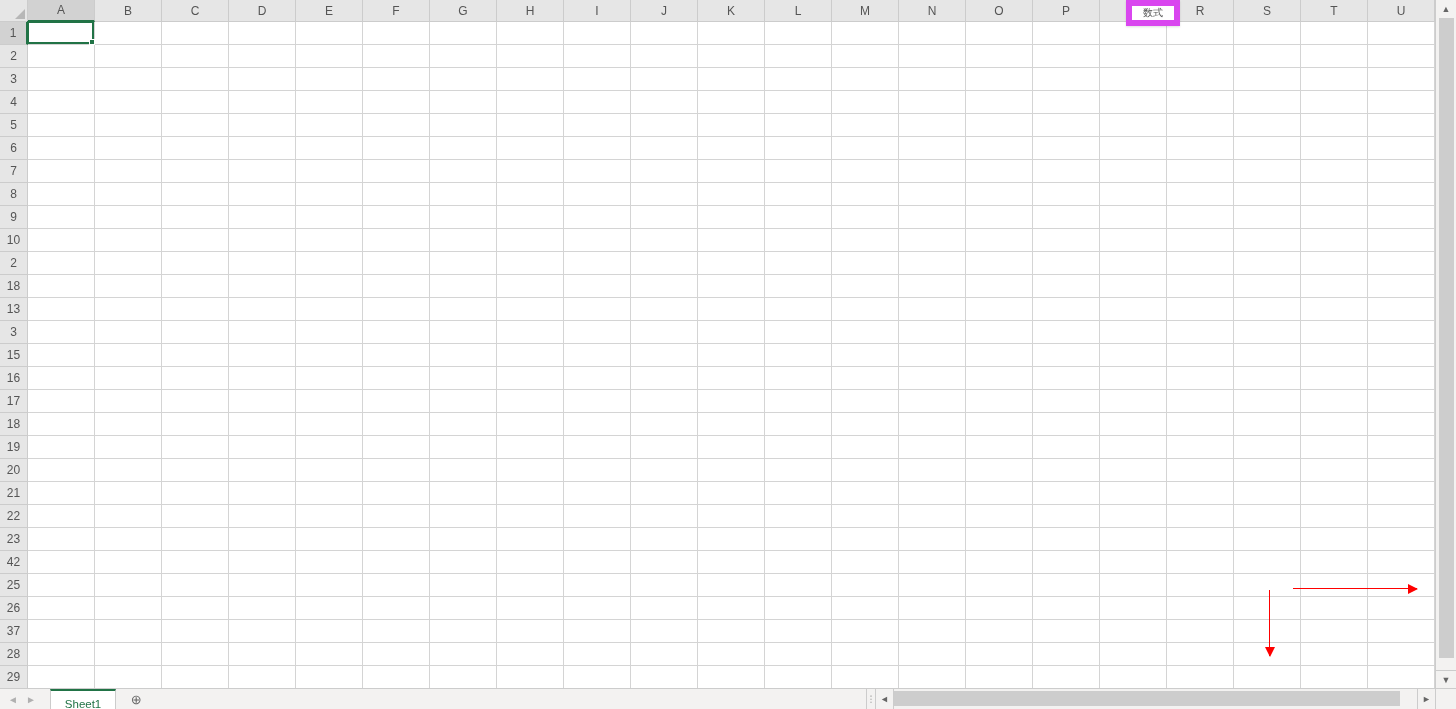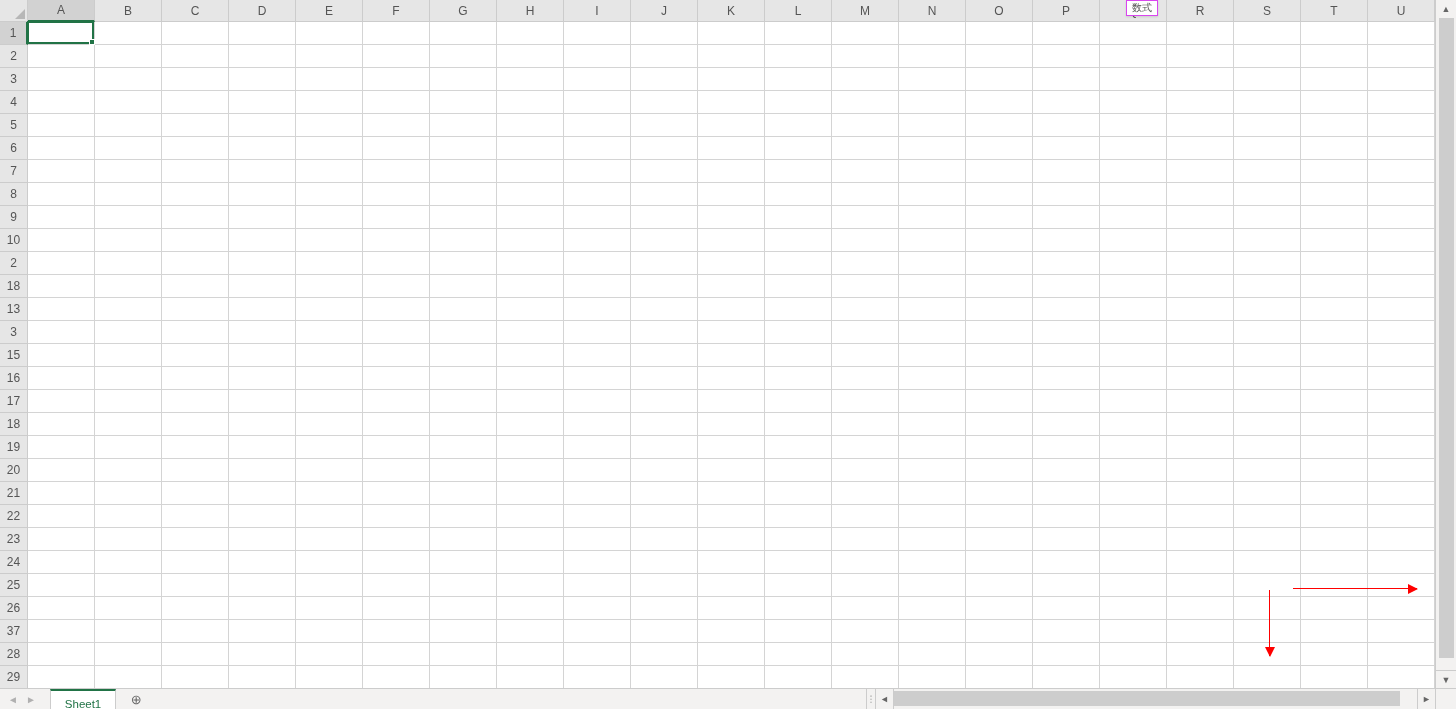--- a/index.html
+++ b/index.html
@@ -2,21 +2,21 @@
 <html><head>
 <meta charset="utf-8">
 <style>
 * { box-sizing: border-box; margin: 0; padding: 0; font-family: "Segoe UI", Arial, sans-serif; }
 html, body { width: 100%; height: 100%; overflow: hidden; background: #fff; }
 .app { width: 1456px; height: 709px; position: relative; background: #fff; }
 
 
 .tooltip {
   position: absolute; top: 0; left: 1126px; z-index: 50;
-  background: #fff; border: 1px solid #d946ef; padding: 0 5px;
+  background: #fff; border: 6px solid #d946ef; padding: 0 11px;
   font-size: 10px; color: #555; box-shadow: 0 1px 2px rgba(0,0,0,0.12);
 }
 
 
 .grid { position: absolute; top: 0; left: 0; width: 1435px; height: 688px; }
 
 
 .corner {
   position: absolute; width: 28px; height: 22px; top: 0; left: 0;
   background: #e6e6e6; border-right: 1px solid #ccc; border-bottom: 1px solid #ccc;
@@ -190,21 +190,21 @@
         <div class="rowh">3</div>
         <div class="rowh">15</div>
         <div class="rowh">16</div>
         <div class="rowh">17</div>
         <div class="rowh">18</div>
         <div class="rowh">19</div>
         <div class="rowh">20</div>
         <div class="rowh">21</div>
         <div class="rowh">22</div>
         <div class="rowh">23</div>
-        <div class="rowh">24</div>
+        <div class="rowh">42</div>
         <div class="rowh">25</div>
         <div class="rowh">26</div>
         <div class="rowh">37</div>
         <div class="rowh">28</div>
         <div class="rowh">29</div>
       </div>
     <div class="cells" id="cells">
         <div class="row">
           <div class="cell"></div>
           <div class="cell"></div>

